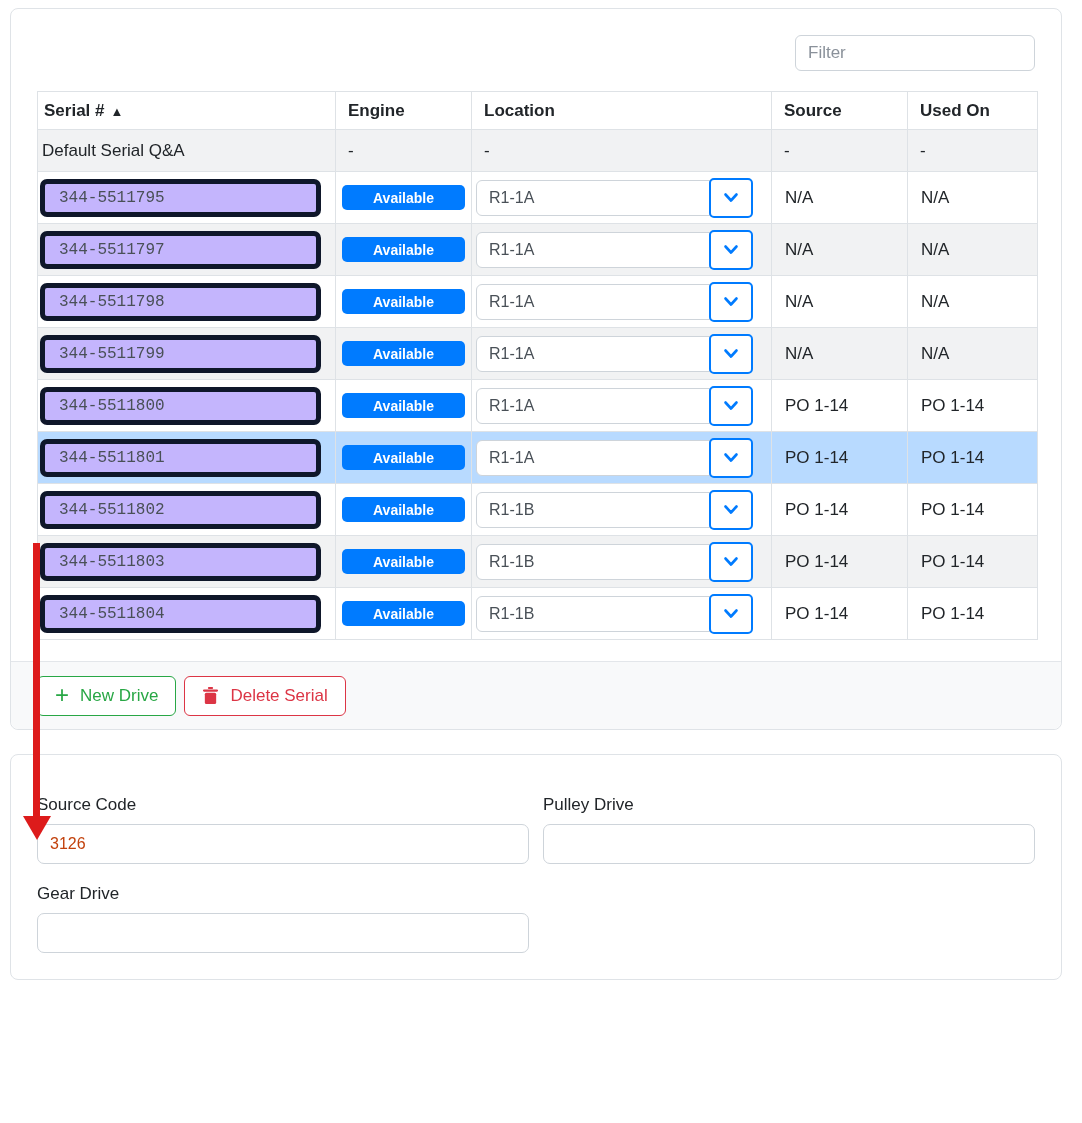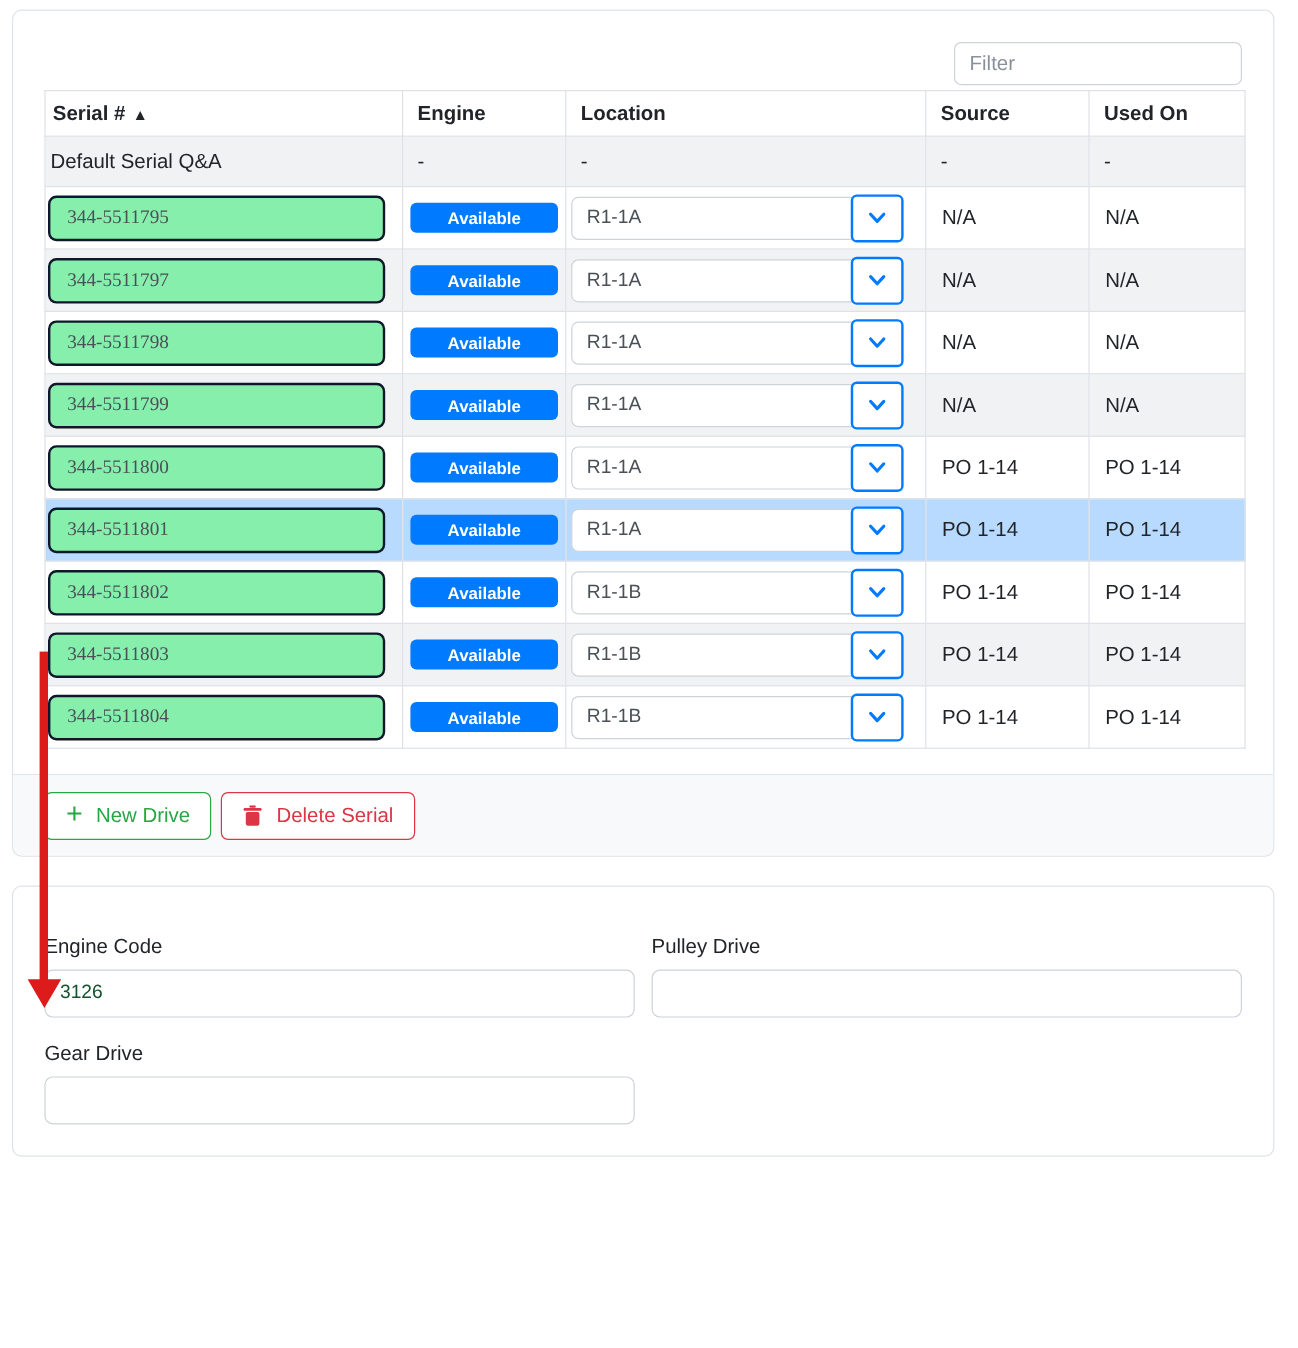--- a/index.html
+++ b/index.html
@@ -24,21 +24,21 @@
     padding: 15px 26px;
     font-size: 17px;
     font-weight: 700;
     line-height: 26px;
     position: relative;
   }
   #serials-card { margin-top: 8px; }
 
   .card-body { padding: 26px 26px 21px 26px; }
 
-  .filter-row { display: flex; justify-content: flex-end; margin-bottom: 4px; }
+  .filter-row { display: flex; justify-content: flex-end; margin-bottom: 20px; }
   .filter-input {
     width: 240px; height: 36px;
     border: 1px solid #ced4da; border-radius: 6px;
     padding: 0 12px; font-size: 17px; color: #495057;
     font-family: inherit; outline: none;
   }
   .filter-input::placeholder { color: #8a919a; }
 
   table.serials {
     width: 1000px;
@@ -61,23 +61,23 @@
   tbody tr:nth-child(even) td { background: #ffffff; }
   tbody tr.highlighted td { background: var(--highlight-row, #b8daff); }
 
   tr.default-row td { height: 42px; padding: 0 12px; }
   tr.default-row td:first-child { padding-left: 4px; }
 
   tr.serial-row { height: 52px; }
   td.cell-serial { padding: 0 14px 0 2px; }
   .serial-input {
     width: 100%; height: 38px;
-    border: 2px solid #0f172a; border-radius: 7px;
+    border: 5px solid #0f172a; border-radius: 7px;
     padding: 0 14px; font-size: 16px; color: #495057;
-    font-family: Liberation Serif, serif; background: #86efac; outline: none;
+    font-family: Liberation Mono, monospace; background: #c4b5fd; outline: none;
   }
   td.cell-status { padding: 0 6px; }
   .status-badge {
     display: flex; align-items: center; justify-content: center;
     height: 25px; border-radius: 5px;
     background: var(--primary, #007bff);
     color: #ffffff; font-size: 14px; font-weight: 700;
     border: none; width: 100%; font-family: inherit; cursor: pointer;
   }
   td.cell-location { padding: 0 18px 0 4px; }
@@ -123,21 +123,21 @@
   }
   .cf-body { padding: 40px 26px 26px 26px; }
   .cf-grid {
     display: grid; grid-template-columns: 1fr 1fr;
     column-gap: 14px; row-gap: 20px;
   }
   .cf-label { font-size: 17px; margin-bottom: 9px; }
   .cf-input {
     width: 100%; height: 40px;
     border: 1px solid #ced4da; border-radius: 7px;
-    padding: 0 12px; font-size: 16px; color: #14532d;
+    padding: 0 12px; font-size: 16px; color: #c2410c;
     font-family: inherit; outline: none; background: #fff;
   }
 
   
   .arrow-shaft {
     position: absolute; left: 33px; top: 543px;
     width: 7px; height: 274px;
     background: var(--annotation-red, #dd1b1b);
   }
   .arrow-head {
@@ -411,21 +411,21 @@
       </span>
       <span>Delete Serial</span>
     </button>
   </div>
 </div>
 
 <div class="card" id="custom-fields-card">
   <div class="cf-body">
     <div class="cf-grid">
       <div>
-        <div class="cf-label">Engine Code</div>
+        <div class="cf-label">Source Code</div>
         <input class="cf-input" type="text" value="3126" style="">
       </div>
       <div>
         <div class="cf-label">Pulley Drive</div>
         <input class="cf-input" type="text" value="" style="">
       </div>
       <div>
         <div class="cf-label">Gear Drive</div>
         <input class="cf-input" type="text" value="" style="">
       </div>

